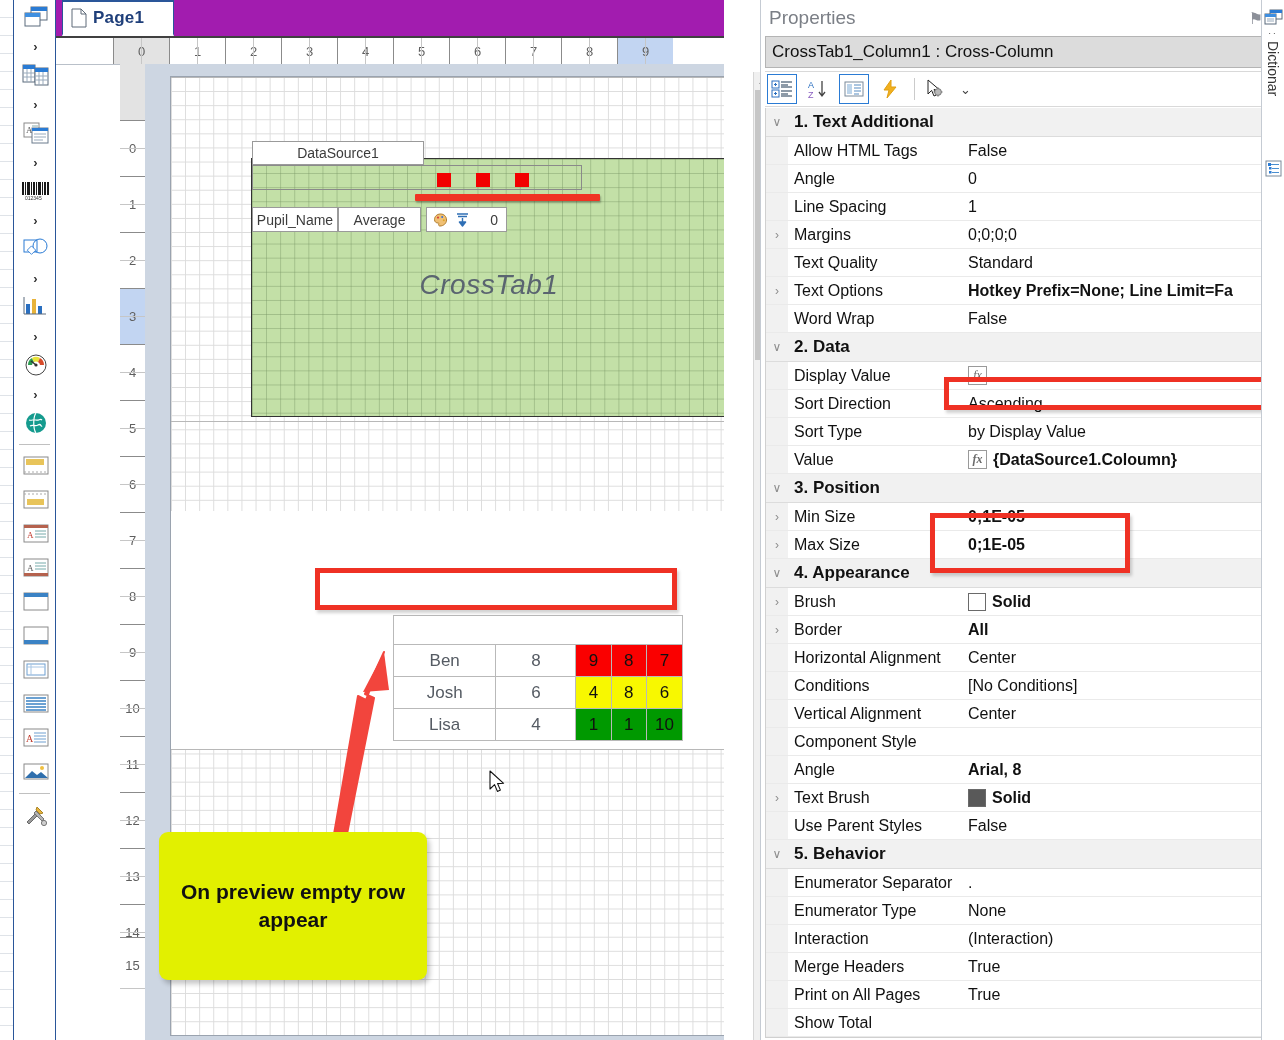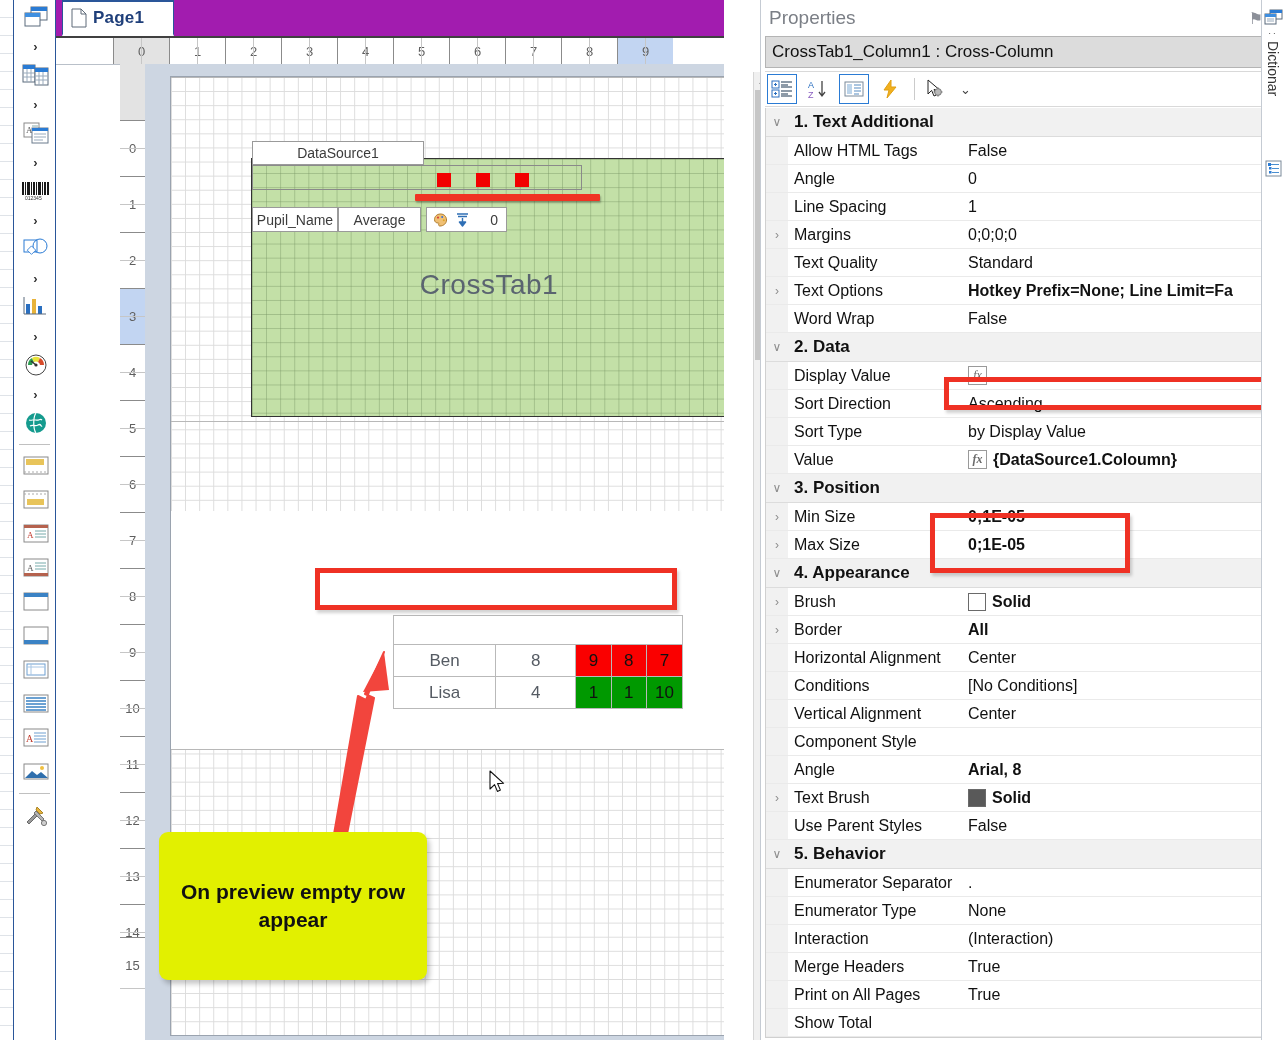--- a/index.html
+++ b/index.html
@@ -81,21 +81,21 @@
   }
   #crosstab .ctgrid{
     position:absolute;inset:0;
     background-image:
       linear-gradient(to right, rgba(120,150,100,.45) 1px, transparent 1px),
       linear-gradient(to bottom, rgba(120,150,100,.45) 1px, transparent 1px);
     background-size:14.1px 14.1px;
   }
   #crosstab .ct-title{
     position:absolute;left:0;right:0;top:110px;text-align:center;
-    color:#5a6470;font-size:28px;letter-spacing:.5px;
+    color:#5a6470;font-size:28px;letter-spacing:.5px;font-style:italic;
   }
   .ds-label{
     position:absolute;left:0;top:-18px;width:172px;height:24px;background:#ffffff;border:1px solid #9a9a9a;
     box-sizing:border-box;display:flex;align-items:center;justify-content:center;
     font-size:14px;color:#3c3c3c;
   }
   .ct-cell{
     position:absolute;height:25px;background:#ffffff;border:1px solid #9a9a9a;box-sizing:border-box;
     display:flex;align-items:center;justify-content:center;font-size:14px;color:#3c3c3c;
   }
@@ -549,20 +549,27 @@
                   <td colspan="5" class="blankline"></td>
                 </tr>
                 <tr>
                   <td class="name">Ben</td>
                   <td class="avg">8</td>
                   <td class="num" style="background: rgb(250, 0, 0);">9</td>
                   <td class="num" style="background: rgb(250, 0, 0);">8</td>
                   <td class="num" style="background: rgb(250, 0, 0);">7</td>
                 </tr>
                 <tr>
+                  <td class="name">Josh</td>
+                  <td class="avg">6</td>
+                  <td class="num" style="background: rgb(248, 248, 0);">4</td>
+                  <td class="num" style="background: rgb(248, 248, 0);">8</td>
+                  <td class="num" style="background: rgb(248, 248, 0);">6</td>
+                </tr>
+                <tr>
                   <td class="name">Lisa</td>
                   <td class="avg">4</td>
                   <td class="num" style="background: rgb(0, 153, 0);">1</td>
                   <td class="num" style="background: rgb(0, 153, 0);">1</td>
                   <td class="num" style="background: rgb(0, 153, 0);">10</td>
                 </tr>
               </tbody>
           </table>
         </div>
 

